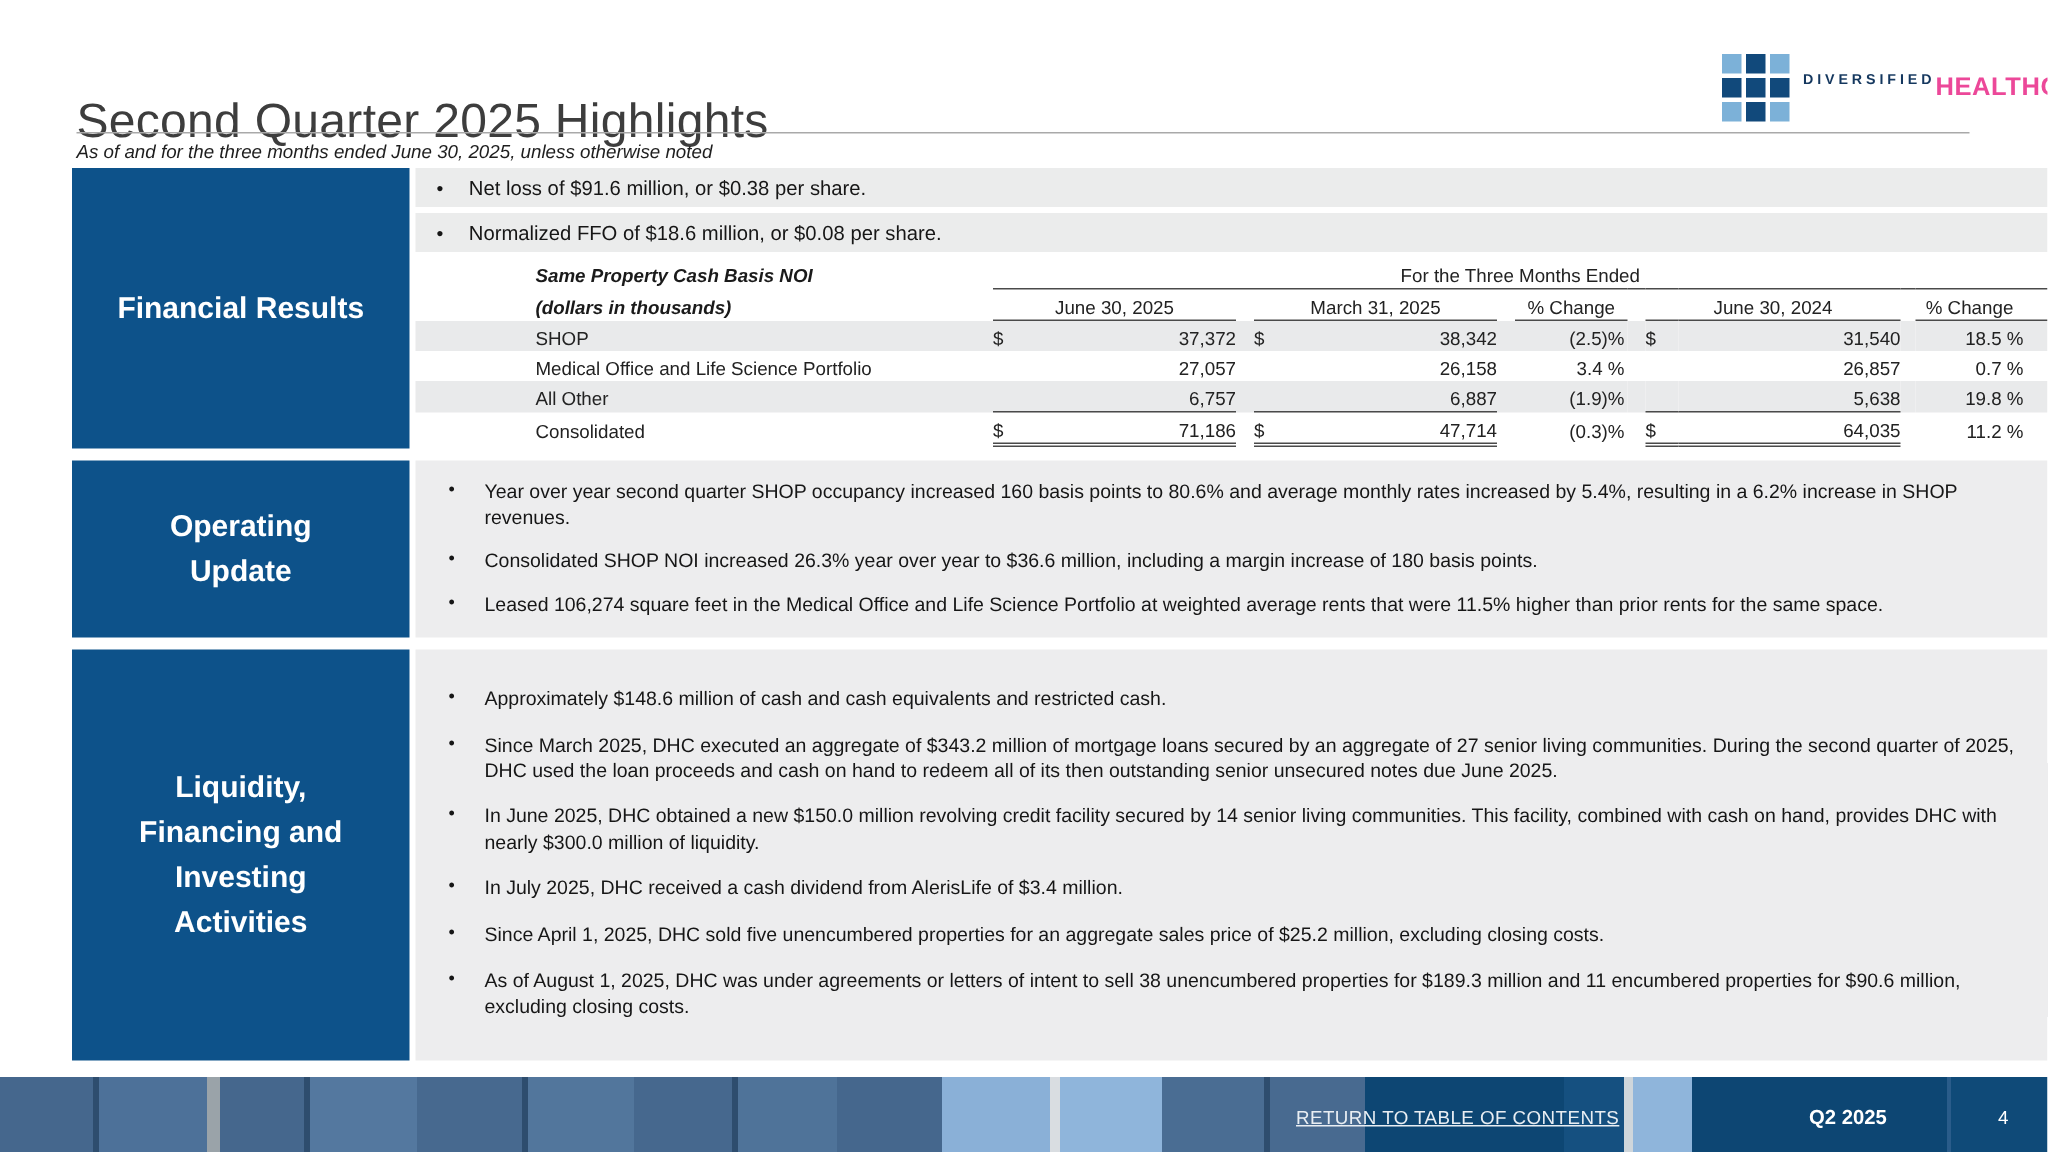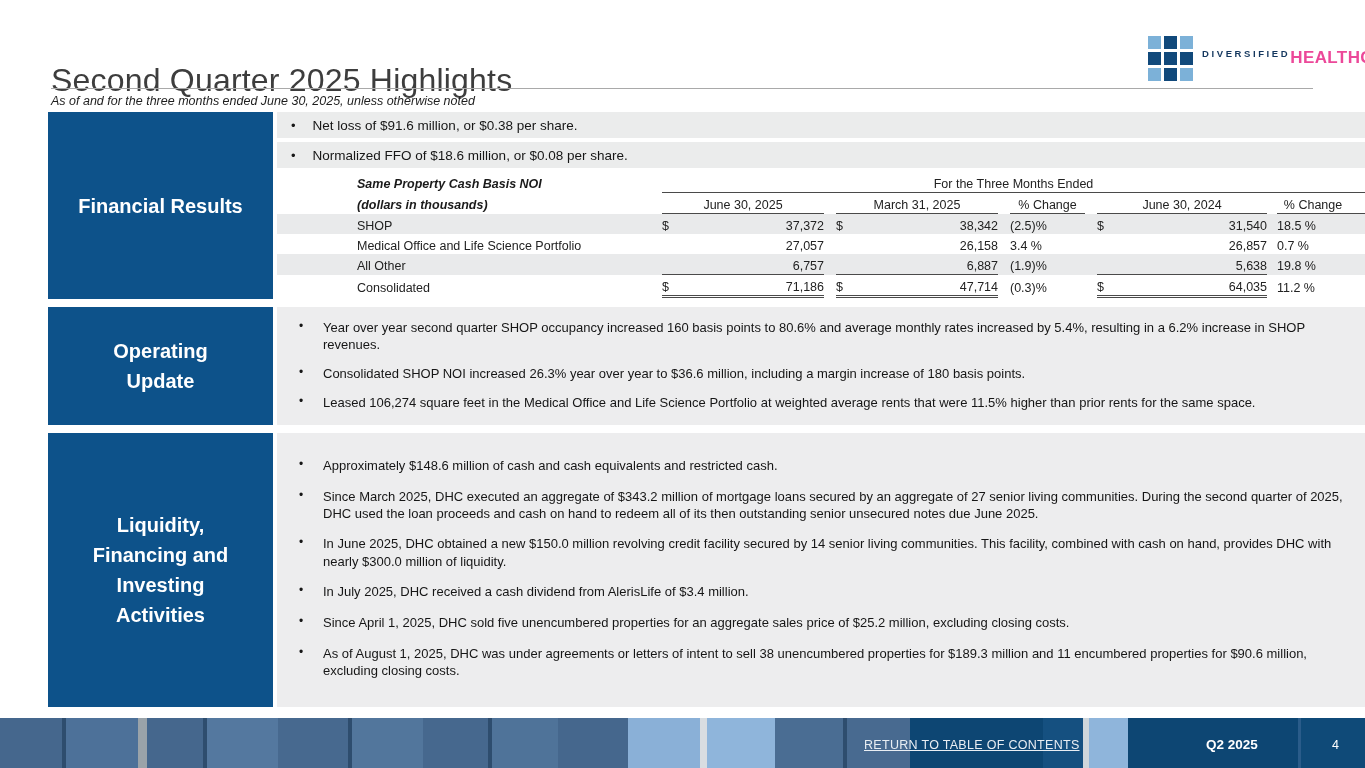--- a/index.html
+++ b/index.html
@@ -36,21 +36,21 @@
   .bstripe .dot{margin-right:17px;font-size:13px;}
 
   table.noi{width:100%;border-collapse:collapse;font-size:12.5px;color:#222;margin-top:4px;table-layout:fixed;}
   table.noi td{padding:1.5px 0;height:17px;vertical-align:bottom;}
   td.tlabel{padding-left:80px !important;}
   td.cap{font-weight:bold;font-style:italic;color:#1a1a1a;}
   td.ghead{text-align:center;border-bottom:1px solid #4a4a4a;}
   td.ch{text-align:center;border-bottom:1px solid #4a4a4a;}
   td.d{text-align:left;}
   td.v{text-align:right;}
-  td.p{padding-right:2px !important;}
+  td.p{text-align:right;padding-right:2px !important;}
   td.plast{padding-right:16px !important;}
   tr.stripe{background:#e9eaeb;}
   tr.total td.m{border-top:1px solid #4a4a4a;border-bottom:3px double #4a4a4a;}
 
   
   .row2{height:118px;}
   .row3{height:274px;}
   .gpanel{background:#ededee;height:100%;box-sizing:border-box;padding:12px 16px 8px 14px;}
   .row3 .gpanel{padding-top:24px;}
   .b{display:flex;font-size:13px;color:#161616;line-height:1.32;margin-bottom:12px;}

